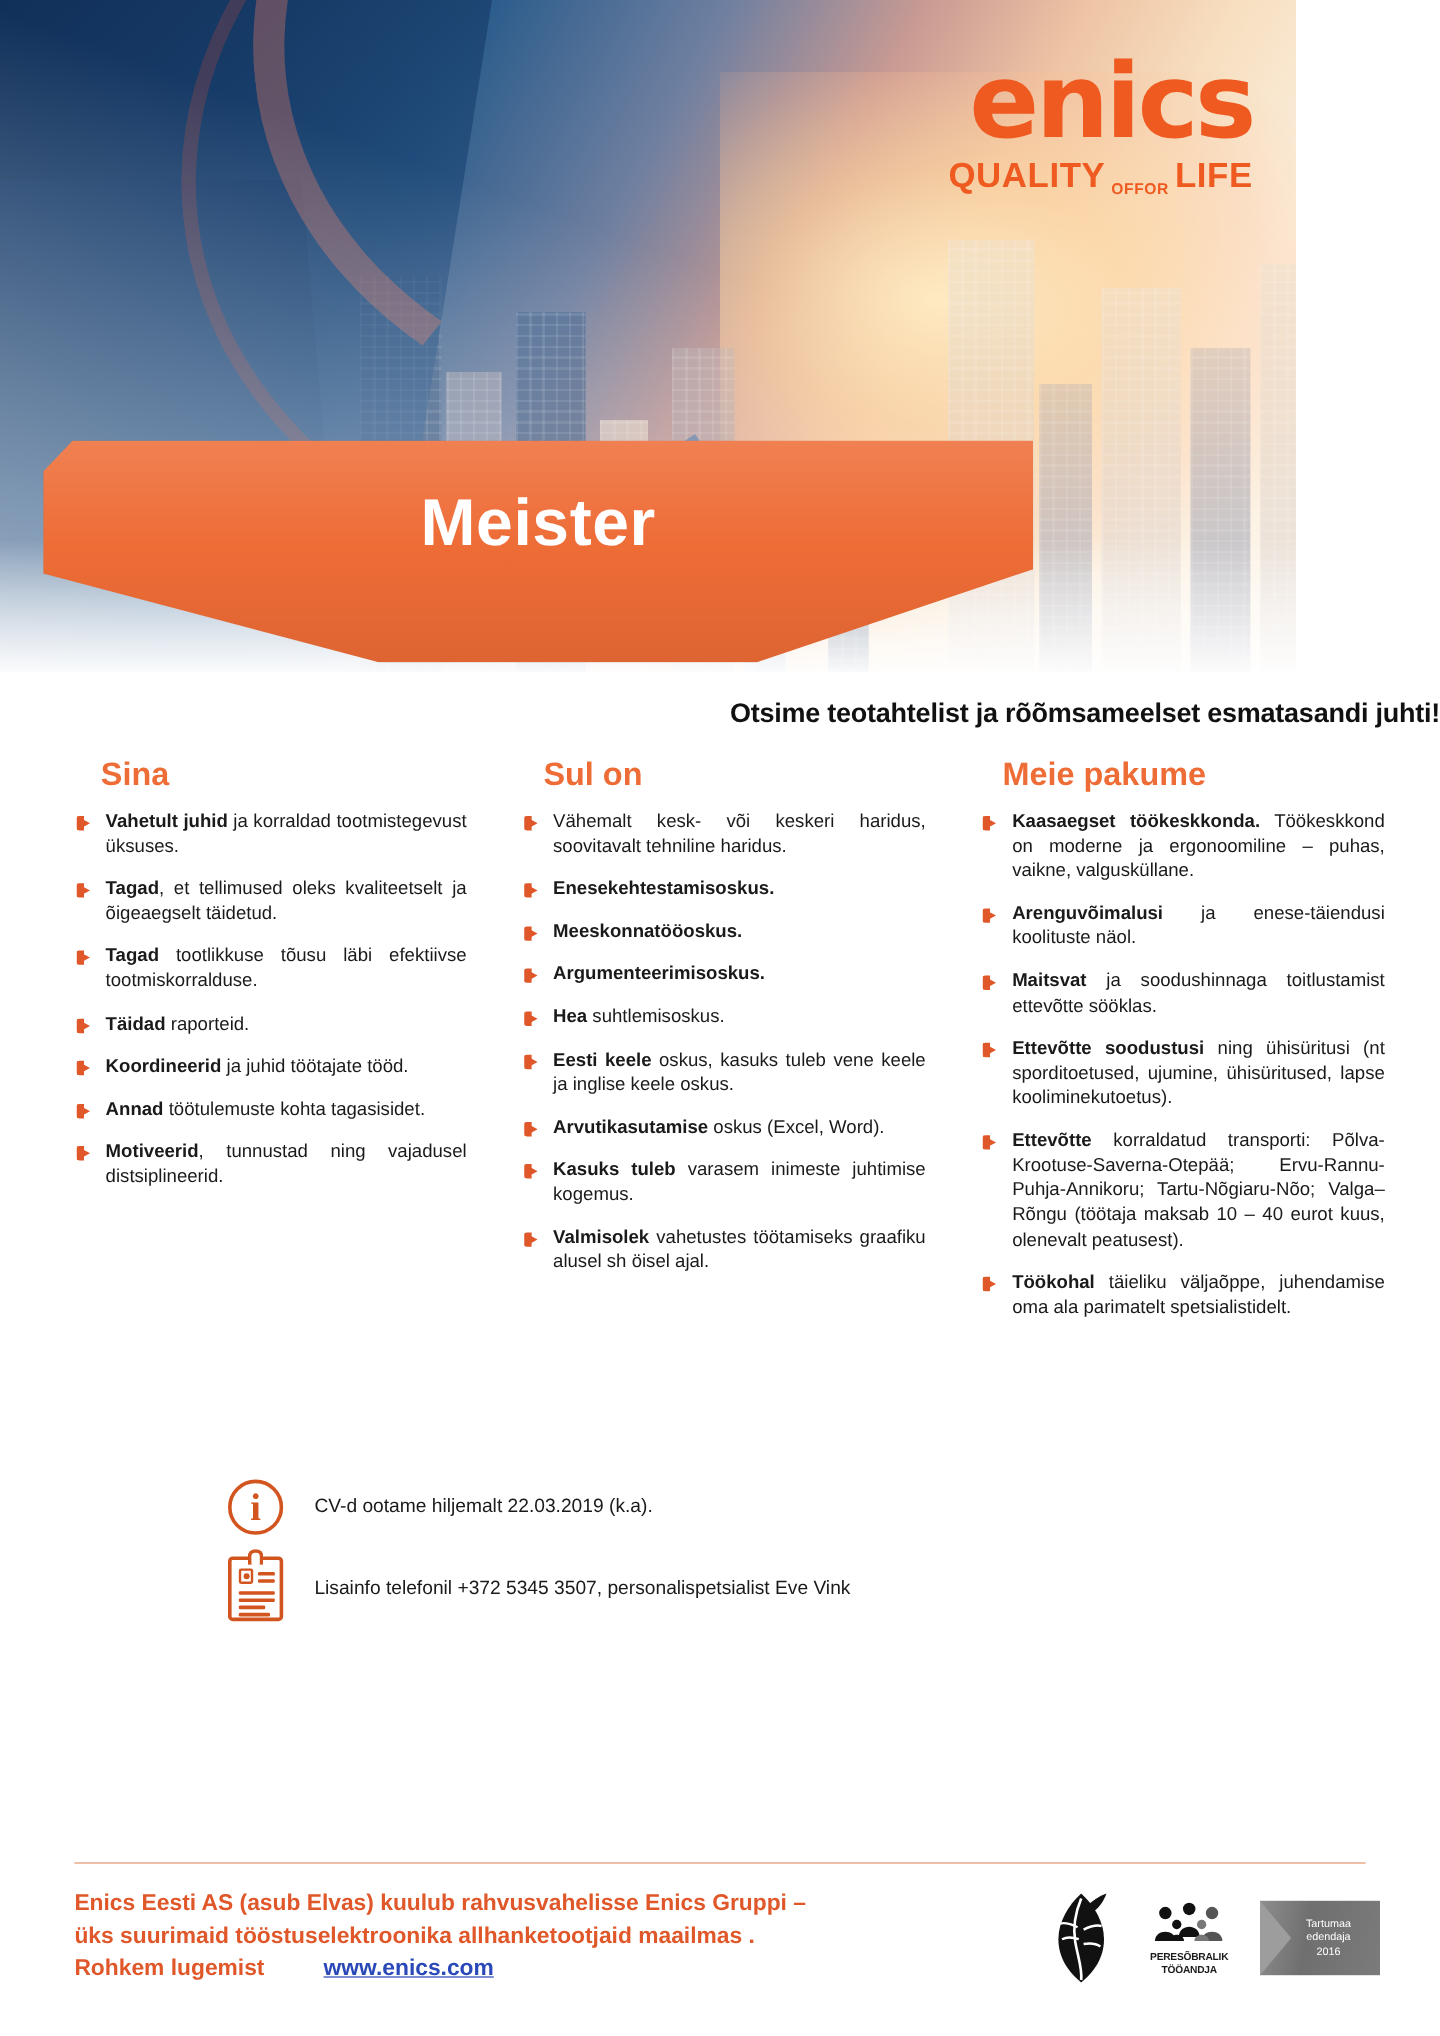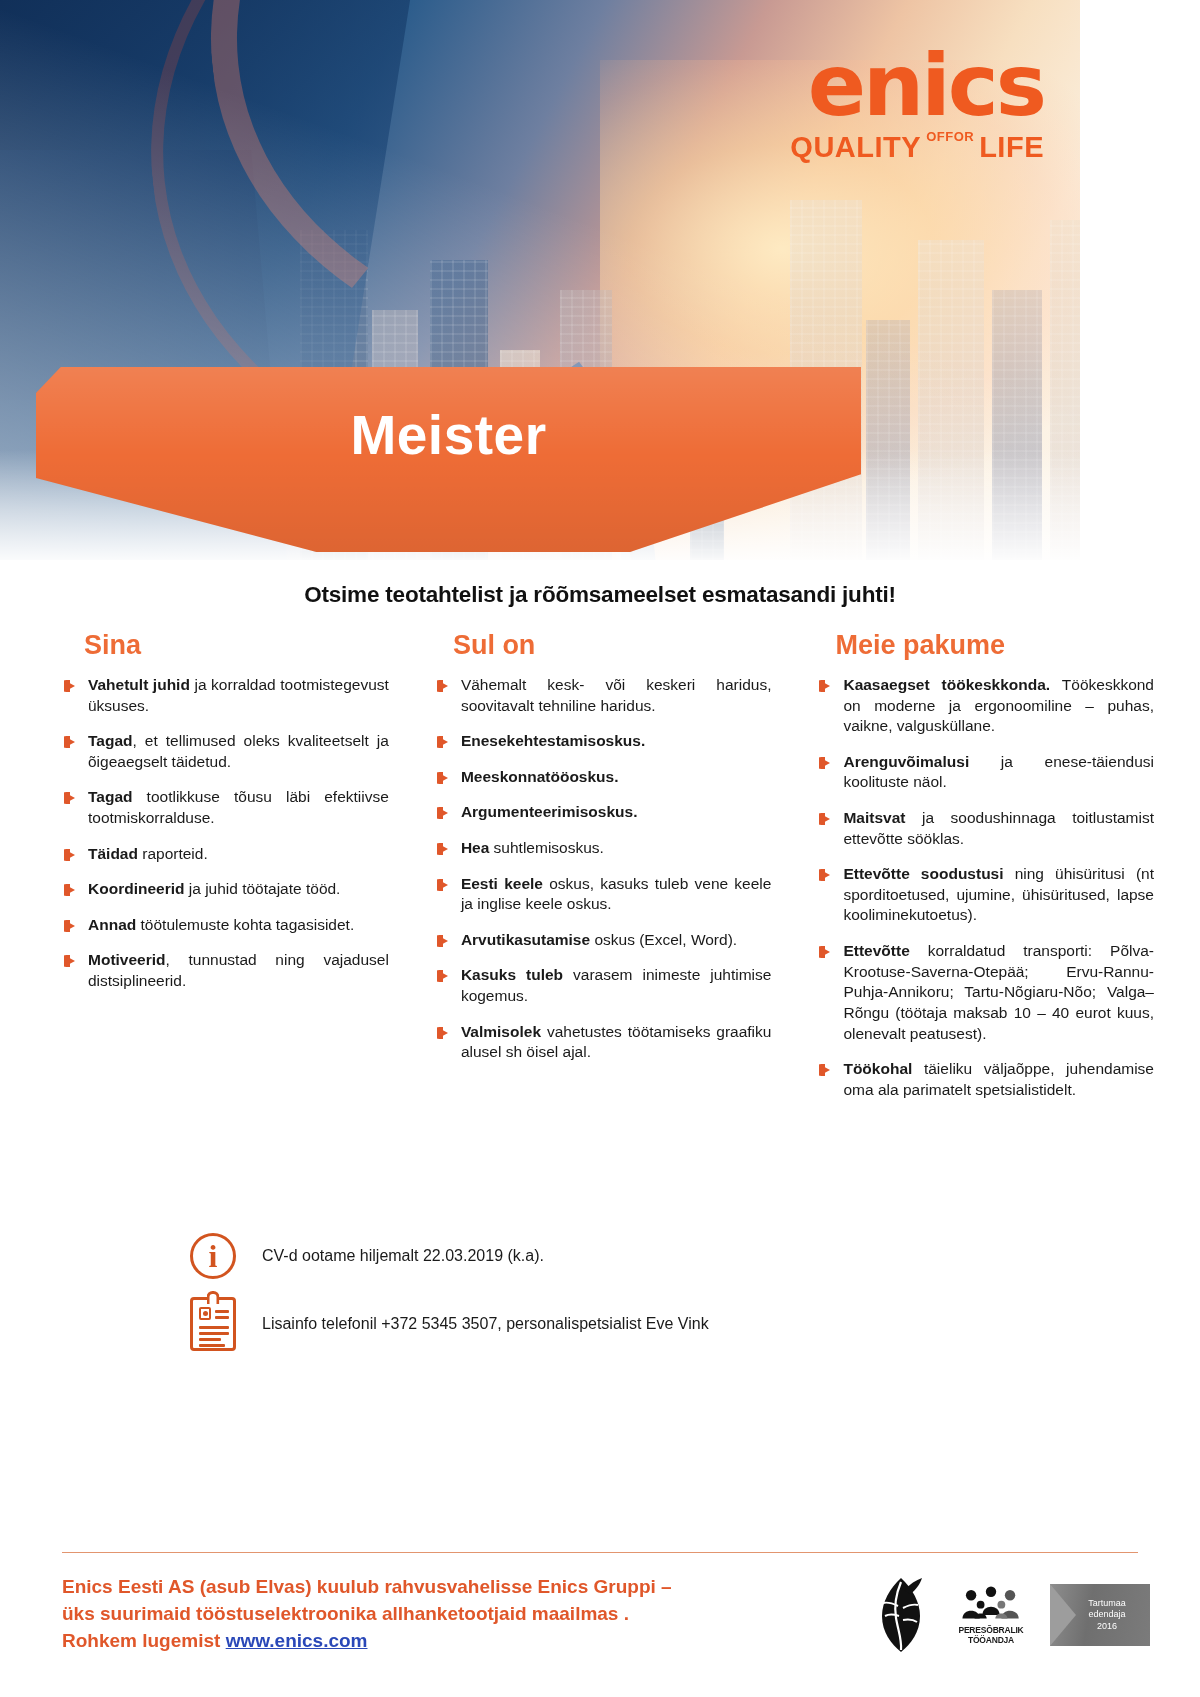--- a/index.html
+++ b/index.html
@@ -147,21 +147,21 @@
     color: #ef5a20;
     line-height: 0.92;
   }
   .logo-tag {
     margin-top: 6px;
     color: #ef5a20;
     font-weight: 700;
     font-size: 29px;
     letter-spacing: 0.5px;
     display: flex;
-    align-items: flex-start;
+    align-items: flex-end;
     justify-content: flex-end;
     gap: 2px;
   }
   .logo-tag .stack {
     display: inline-flex;
     flex-direction: row;
     line-height: 0.95;
     font-size: 13px;
     font-weight: 700;
     padding: 0 3px;
@@ -190,21 +190,21 @@
     text-align: center;
     color: #ffffff;
     font-size: 55px;
     font-weight: 700;
     letter-spacing: 0.5px;
   }
 
   
   .lead {
     margin-top: 22px;
-    text-align: center;
+    text-align: right;
     font-size: 22.5px;
     font-weight: 700;
     color: #111111;
     letter-spacing: -0.2px;
   }
 
   .columns {
     display: flex;
     margin-top: 22px;
     padding: 0 28px 0 40px;
@@ -331,20 +331,21 @@
   .footer-text {
     color: #e0572a;
     font-size: 19px;
     font-weight: 700;
     line-height: 1.42;
     max-width: 700px;
   }
   .footer-text a {
     color: #2a48b8;
     text-decoration: underline;
+    margin-left: 44px;
   }
   .footer-logos {
     display: flex;
     align-items: center;
     gap: 22px;
     padding-right: 4px;
     margin-top: 2px;
   }
   .logo-hand { width: 62px; height: 78px; }
   .logo-family { width: 74px; text-align: center; }

